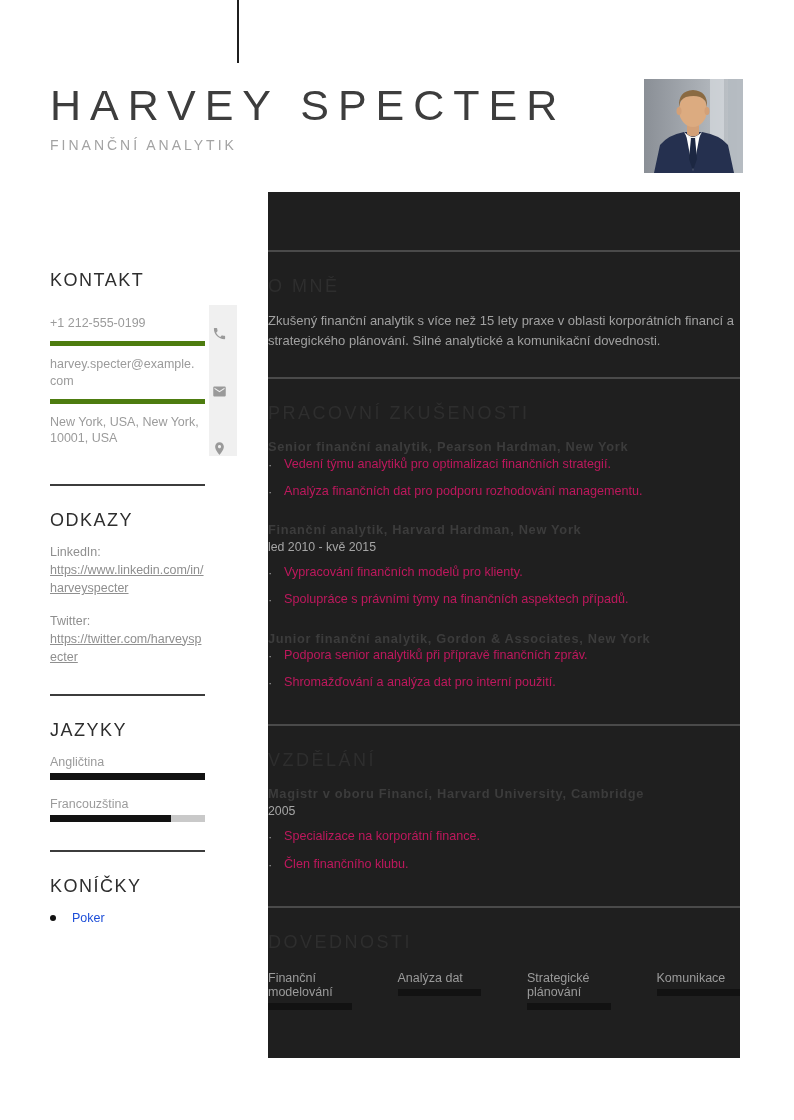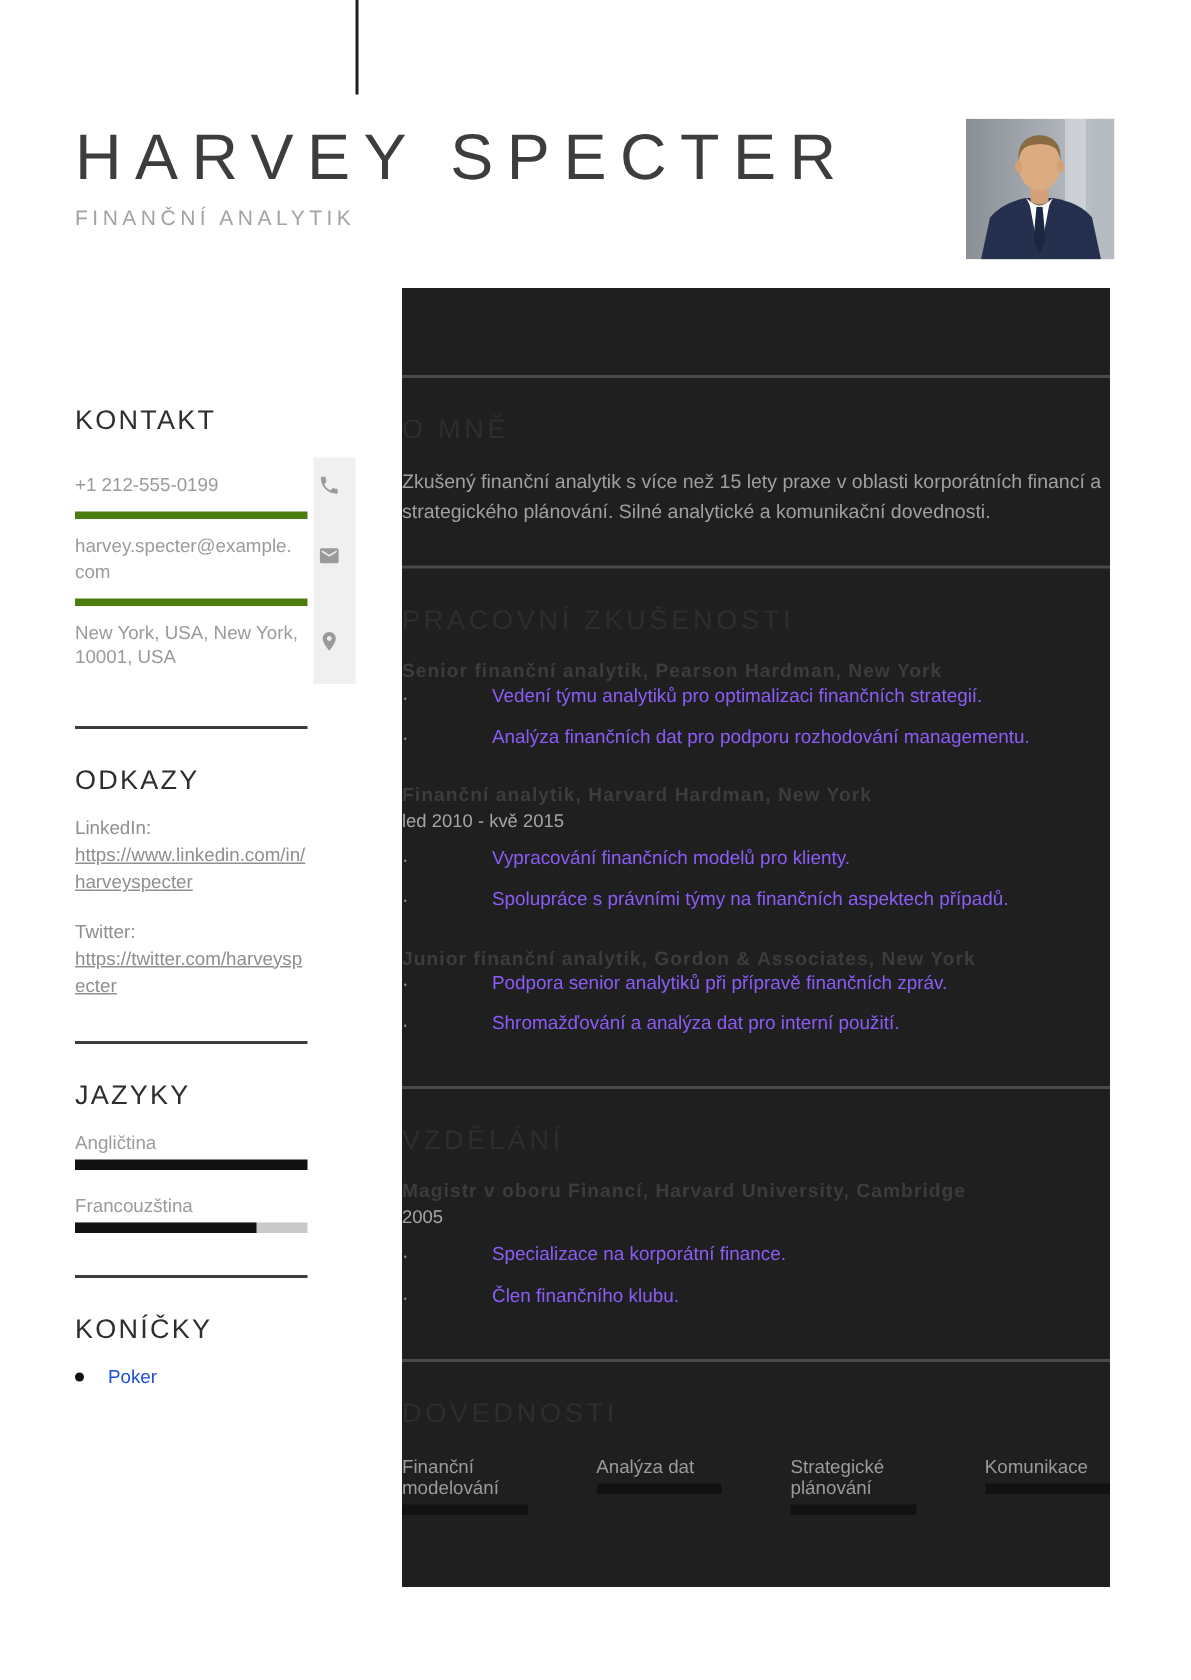--- a/index.html
+++ b/index.html
@@ -32,21 +32,21 @@
   .s-heading {
     font-size:18px; font-weight:500; letter-spacing:1.5px; color:#2e2e2e;
     margin-bottom:14px;
   }
   .s-rule { height:2px; background:#3c3c3c; width:155px; margin:28px 0 24px 0; }
 
   .contact-list { position:relative; margin-top:4px; }
   .icon-strip {
     position:absolute; right:0; top:0; bottom:0; width:28px; background:#f0f0f0;
   }
-  .contact-row { display:flex; align-items:center; position:relative; }
+  .contact-row { display:flex; align-items:flex-end; position:relative; }
   .contact-row + .contact-row .c-text { border-top:5px solid #4d7c0f; }
   .c-text {
     width:155px; padding:10px 6px 10px 0; font-size:12.5px; color:#9b9b9b;
     line-height:1.3; word-break:break-all;
   }
   .c-icon {
     width:28px; display:flex; align-items:center; justify-content:center;
     position:relative; z-index:1;
   }
   .c-icon svg { width:15px; height:15px; fill:#9a9a9a; }
@@ -90,21 +90,21 @@
   .job { margin-bottom:20px; }
   .job-head {
     font-size:12.8px; font-weight:700; letter-spacing:0.7px; color:#3c3c3c;
     line-height:1.35;
   }
   .job-dates { font-size:12.3px; color:#a5a5a5; margin:2px 0 10px 0; }
   .bullet-row { display:flex; margin-bottom:9px; }
   .bullet-glyph {
     color:#9b9b9b; font-size:13px; line-height:1.4; width:16px; flex:0 0 16px;
   }
-  .bullet-text { font-size:12.6px; color:#8b5cf6; line-height:1.4;margin-left:44px; }
+  .bullet-text { font-size:12.6px; color:#be185d; line-height:1.4; }
 
   .skills-grid {
     display:grid; grid-template-columns:1fr 1fr 1fr 1fr; column-gap:50px; row-gap:13px;
     margin-top:18px;
     gap:46px;
   }
   .skill-item {}
   .skill-label { font-size:12.5px; color:#9b9b9b; margin-bottom:4px; }
 </style>
 </head>

